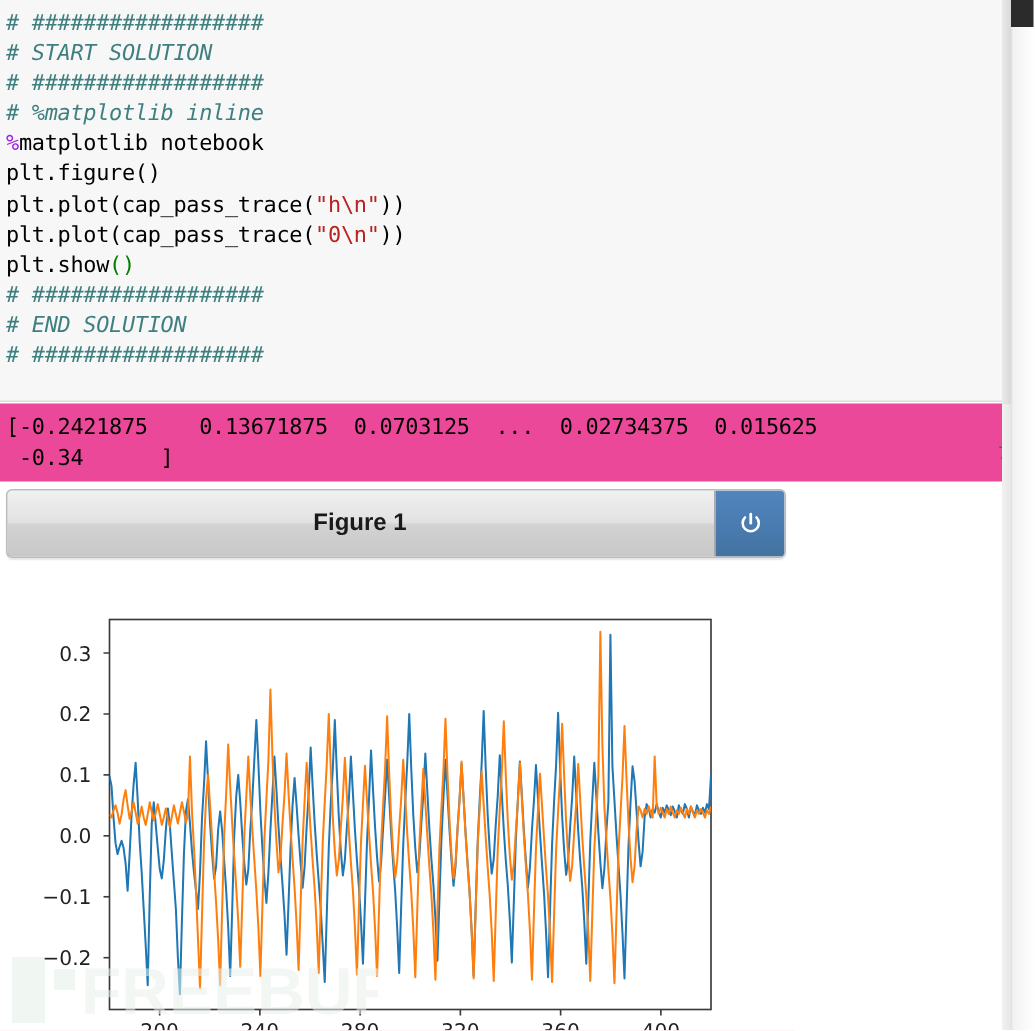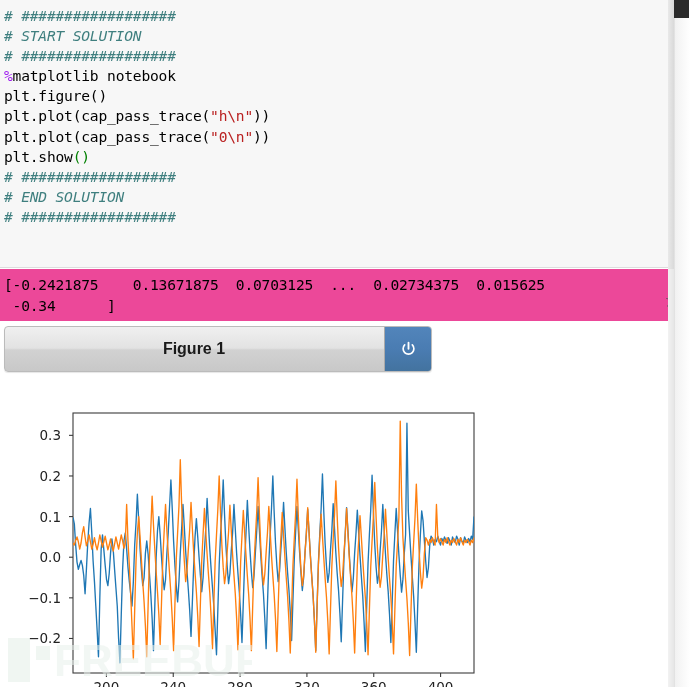--- a/index.html
+++ b/index.html
@@ -62,21 +62,21 @@
 
   
   .fig-wrap {
     position: absolute;
     left: 4px; top: 326px;
     width: 522px;
   }
   .fig-header {
     position: relative;
     height: 46px;
-    width: 428px;
+    width: 520px;
     border: 1px solid #bbbbbb;
     border-radius: 4px;
     background: linear-gradient(to bottom, #f0f0f0 0%, #e2e2e2 48%, #d2d2d2 52%, #c8c8c8 100%);
     box-shadow: 0 1px 1px rgba(0,0,0,0.10);
     overflow: hidden;
   }
   .fig-title {
     position: absolute;
     left: 0; right: 0; top: 0;
     line-height: 44px;
@@ -154,20 +154,21 @@
 </style>
 </head>
 <body>
 
 <div id="page">
 
   <div class="code-cell">
     <div class="code-line"><span class="tok-comment"># ##################</span></div>
     <div class="code-line"><span class="tok-comment"># START SOLUTION</span></div>
     <div class="code-line"><span class="tok-comment"># ##################</span></div>
+    <div class="code-line"><span class="tok-comment"># %matplotlib inline</span></div>
     <div class="code-line"><span class="tok-magic">%</span><span>matplotlib notebook</span></div>
     <div class="code-line"><span>plt.figure()</span></div>
     <div class="code-line"><span>plt.plot(cap_pass_trace(</span><span class="tok-str">"h\n"</span><span>))</span></div>
     <div class="code-line"><span>plt.plot(cap_pass_trace(</span><span class="tok-str">"0\n"</span><span>))</span></div>
     <div class="code-line"><span>plt.show</span><span class="tok-op">()</span></div>
     <div class="code-line"><span class="tok-comment"># ##################</span></div>
     <div class="code-line"><span class="tok-comment"># END SOLUTION</span></div>
     <div class="code-line"><span class="tok-comment"># ##################</span></div>
   </div>
 

